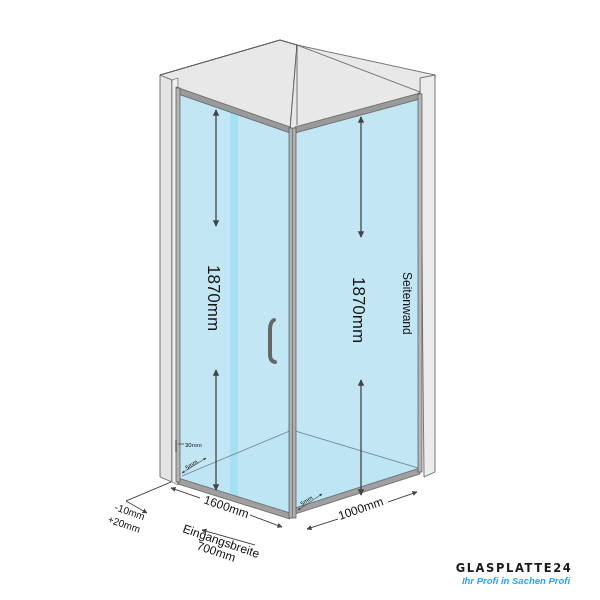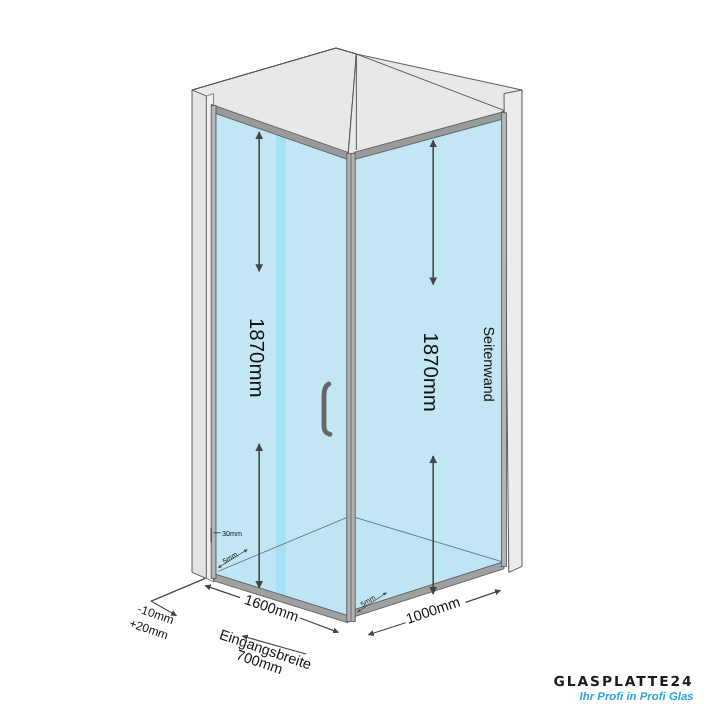--- a/index.html
+++ b/index.html
@@ -1,19 +1,19 @@
 <!DOCTYPE html>
 <html><head>
 <meta charset="utf-8">
 <style>
   html, body { margin: 0; padding: 0; background: #ffffff; }
   body { width: 600px; height: 600px; position: relative; overflow: hidden; font-family: "Liberation Sans", "DejaVu Sans", sans-serif; }
   #diagram { position: absolute; left: 0; top: 0; width: 600px; height: 600px; }
   .lbl { font-family: "Liberation Sans", "DejaVu Sans", sans-serif; fill: #111; }
-  .brand { position: absolute; left: 450px; top: 562px; width: 128px; text-align: right; }
+  .brand { position: absolute; left: 450px; top: 562px; width: 128px; text-align: center; }
   .brand-name { font-family: "DejaVu Sans", sans-serif; font-size: 11.5px; font-weight: bold; letter-spacing: 1.6px; color: #1b1b1b; line-height: 13px; }
   .brand-tag { font-family: "Liberation Sans", sans-serif; font-size: 9.5px; font-style: italic; font-weight: bold; color: #2ea3e6; line-height: 12px; margin-left: 4px; }
 </style>
 </head>
 <body>
 
 <svg id="diagram" viewBox="0 0 600 600" xmlns="http://www.w3.org/2000/svg">
   <defs>
     <marker id="ah" viewBox="0 0 10 10" refX="9" refY="5" markerWidth="5" markerHeight="6" orient="auto-start-reverse">
       <path d="M0,0 L10,5 L0,10 z" fill="#444"></path>
@@ -124,14 +124,14 @@
 
   <g stroke="#444" stroke-width="1">
     <polyline points="171,482 126,501 147,513" fill="none" marker-end="url(#ah)"></polyline>
   </g>
   <text class="lbl" x="0" y="0" font-size="10" transform="translate(114,510) rotate(19)">-10mm</text>
   <text class="lbl" x="0" y="0" font-size="10" transform="translate(107,522) rotate(19)">+20mm</text>
 </svg>
 
 <div class="brand">
   <div class="brand-name">GLASPLATTE24</div>
-  <div class="brand-tag">Ihr Profi in Profi Glas</div>
+  <div class="brand-tag">Ihr Profi in Sachen Profi</div>
 </div>
 
 </body></html>

